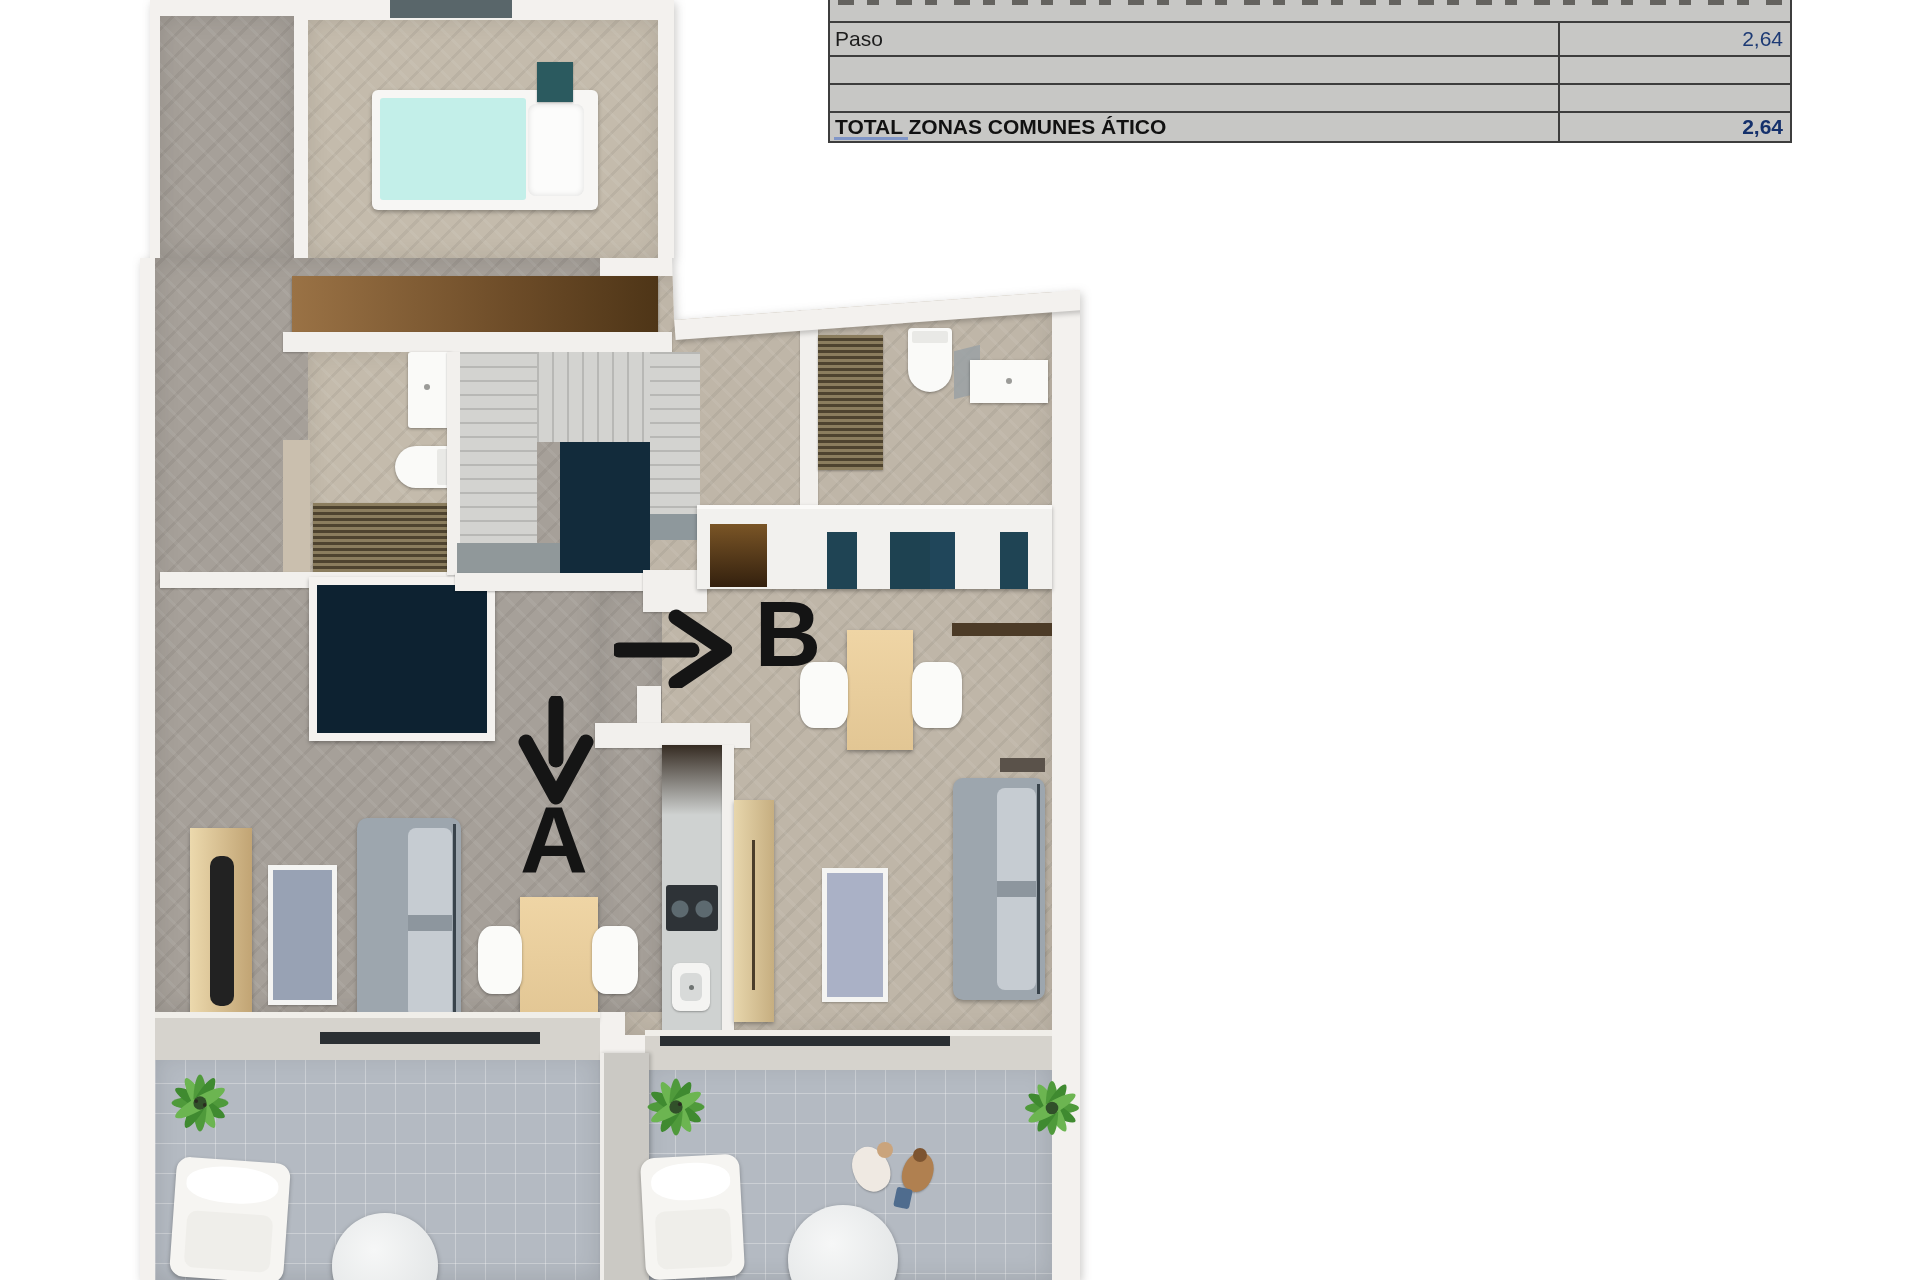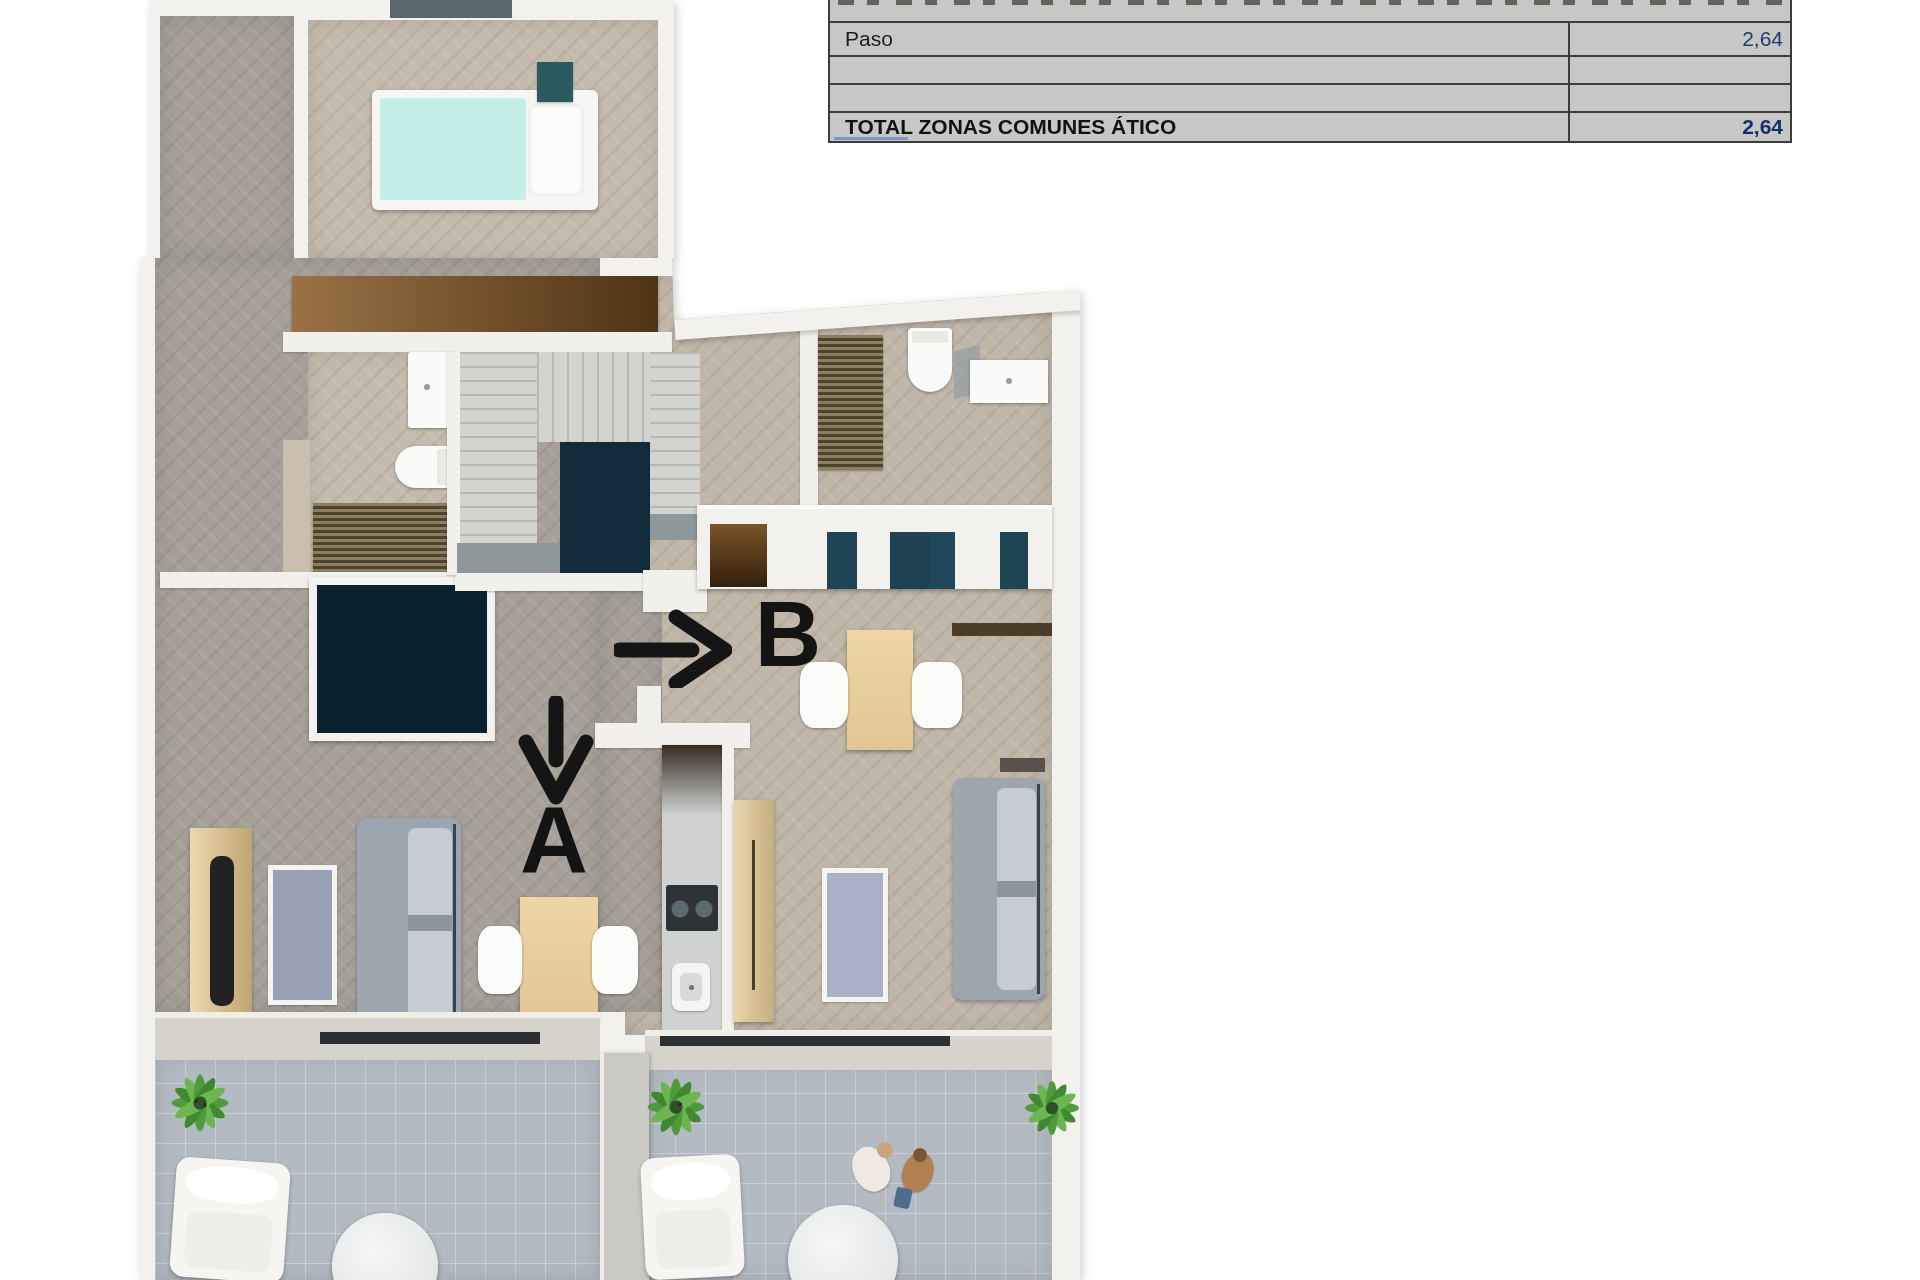--- a/index.html
+++ b/index.html
@@ -6,21 +6,21 @@
   .page{position:relative;width:1920px;height:1280px;background:#ffffff;overflow:hidden;
         font-family:"Liberation Sans",sans-serif;}
   .abs{position:absolute;}
 
   
   .summary-table{position:absolute;left:828px;top:0;width:960px;
       border-left:2px solid #3d3d3d;border-right:2px solid #3d3d3d;border-bottom:2px solid #3d3d3d;}
   .t-row{display:flex;background:#c7c7c5;}
   .t-row + .t-row{border-top:2px solid #3d3d3d;}
   .t-label{width:723px;border-right:2px solid #3d3d3d;display:flex;align-items:center;
-      padding-left:15px;font-size:21px;color:#1c1c1c;position:relative;}
+      padding-left:5px;font-size:21px;color:#1c1c1c;position:relative;}
   .t-value{flex:1;display:flex;align-items:center;justify-content:flex-end;
       padding-right:7px;font-size:21px;color:#1d3a74;}
   .t-frag{height:21px;position:relative;}
   .t-frag::before{content:"";position:absolute;top:0;left:8px;right:8px;height:5px;opacity:.75;
       background:repeating-linear-gradient(90deg,#43413d 0 16px,transparent 16px 29px,#43413d 29px 41px,transparent 41px 58px);}
   .t-r{height:32px;}
   .t-empty{height:26px;}
   .t-total{height:28px;}
   .t-total .t-label{font-weight:bold;color:#111;}
   .t-total .t-value{font-weight:bold;color:#14306b;}

